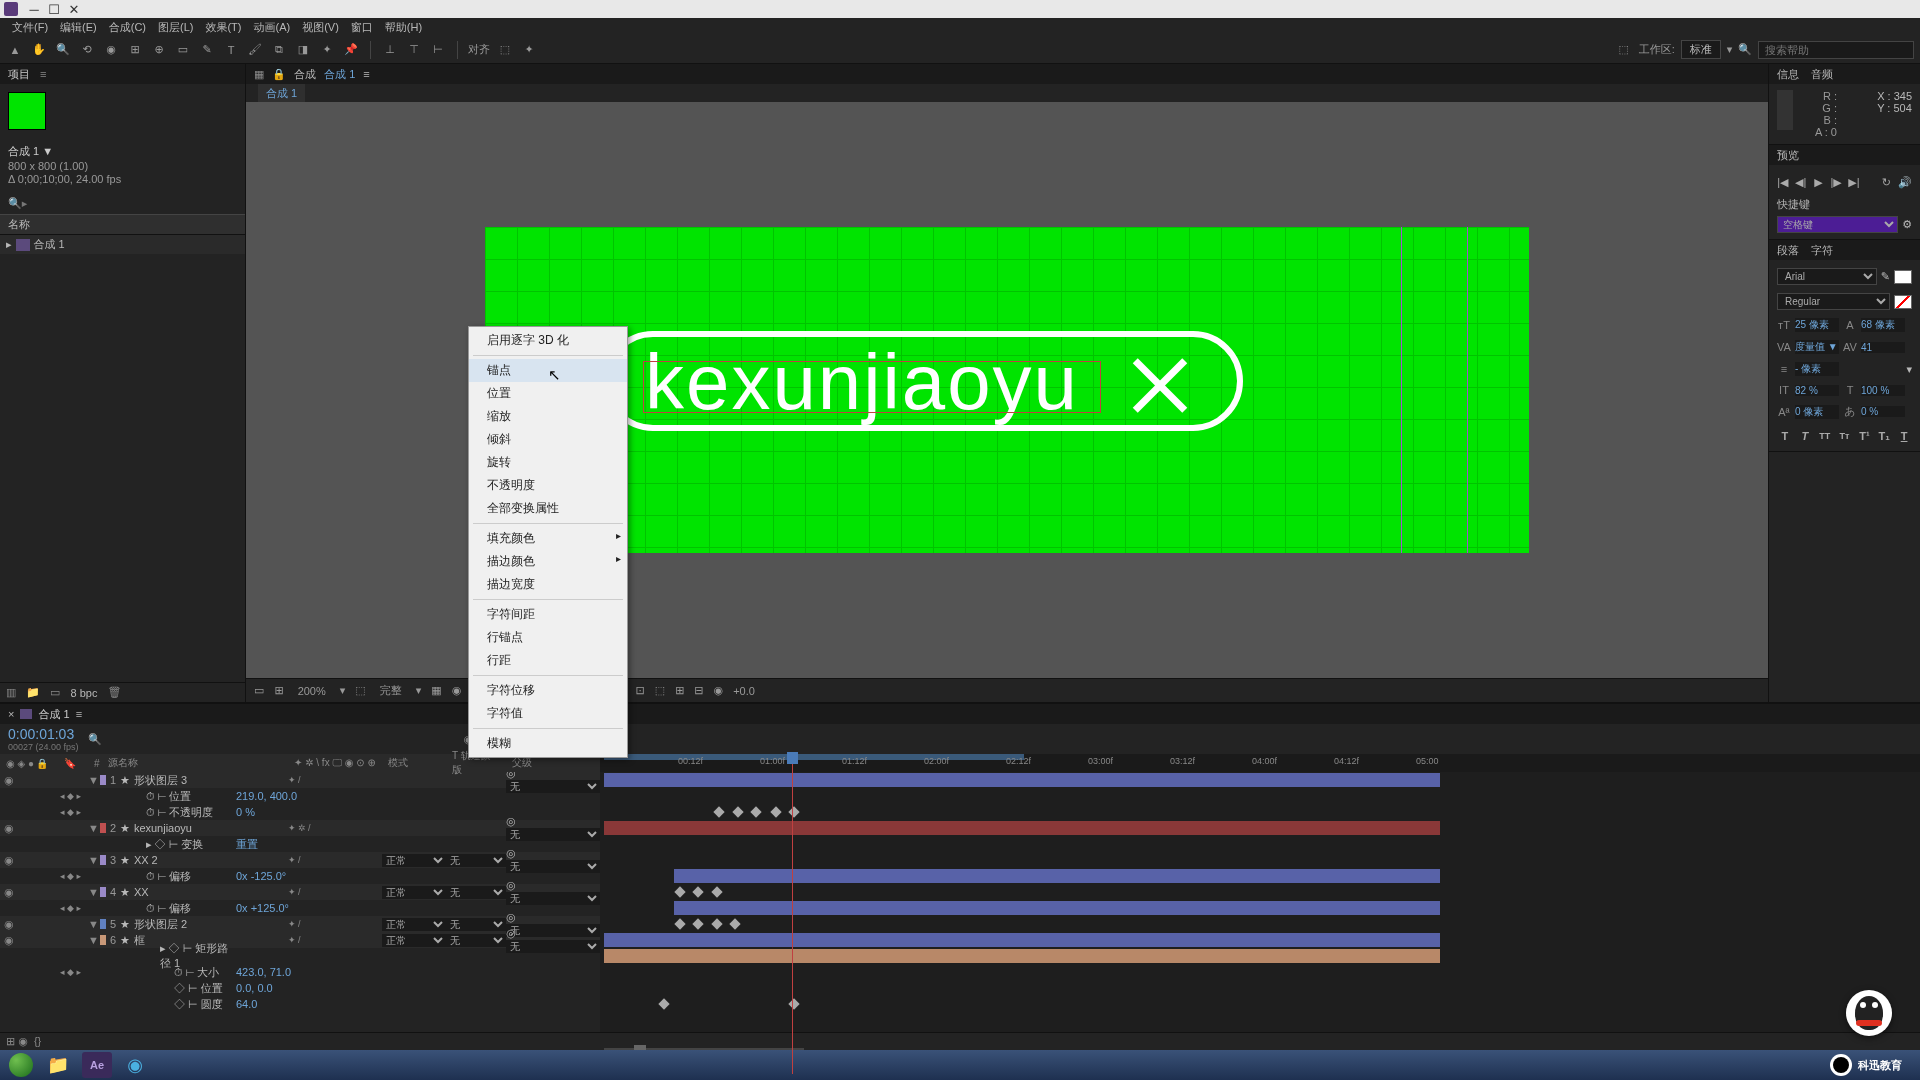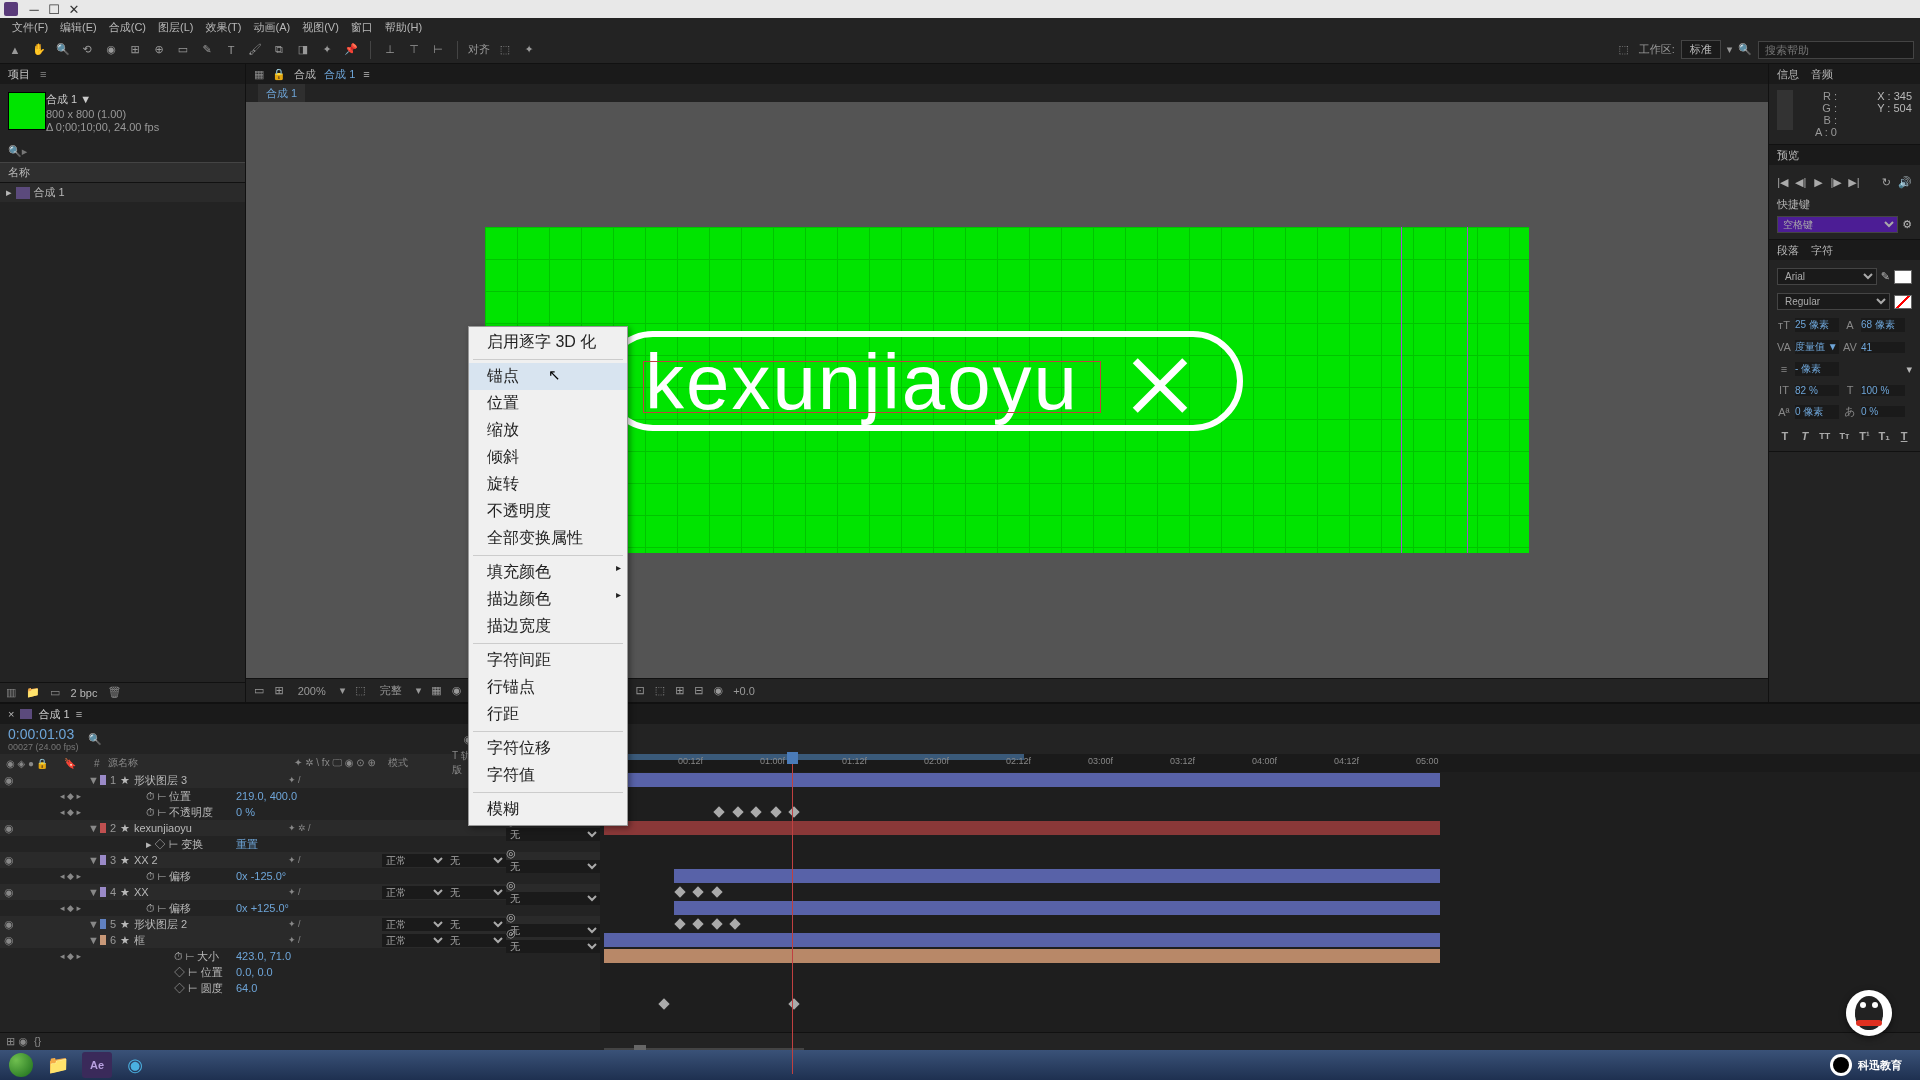--- a/index.html
+++ b/index.html
@@ -25,21 +25,21 @@
 .toolbar .search { background:#1a1a1a; border:1px solid #444; padding:2px 6px; color:#888; min-width:130px; }
 
 
 .main { display:flex; height:calc(100% - 64px - 348px - 30px); }
 
 
 .project { width:246px; background:#232323; border-right:1px solid #111; display:flex; flex-direction:column; }
 .panel-tabs { height:20px; background:#1a1a1a; display:flex; align-items:center; padding:0 8px; gap:10px; }
 .panel-tabs .tab { color:#ccc; }
 .panel-tabs .menu-icon { color:#888; }
-.comp-info { display:flex; padding:8px; gap:0; }
+.comp-info { display:flex; padding:8px; gap:14px;flex-direction:column; }
 .comp-thumb { width:38px; height:38px; background:#00e400; border:1px solid #000; }
 .comp-meta { display:flex; flex-direction:column; gap:1px; font-size:10px; color:#999; }
 .comp-meta .name { color:#ccc; }
 .proj-search { padding:4px 8px; }
 .proj-search .mag { color:#777; }
 .proj-list-head { background:#2f2f2f; padding:2px 8px; border-top:1px solid #444; border-bottom:1px solid #111; }
 .proj-list { flex:1; }
 .proj-item { display:flex; align-items:center; gap:4px; padding:2px 6px; background:#2a2a2a; }
 .proj-item .comp-icon { width:14px; height:12px; background:#5b4a7c; }
 .proj-bottom { height:20px; background:#232323; border-top:1px solid #111; display:flex; align-items:center; padding:0 6px; gap:10px; font-size:10px; }
@@ -139,21 +139,21 @@
 .kf { position:absolute; top:4px; width:8px; height:8px; background:#aaa; transform:rotate(45deg); }
 
 .tl-bottom { height:18px; background:#232323; border-top:1px solid #111; display:flex; align-items:center; }
 .tl-bottom-left { width:600px; display:flex; padding:0 6px; gap:6px; color:#888; }
 .tl-bottom-right { flex:1; position:relative; }
 .zoom-slider { position:absolute; left:4px; top:6px; width:200px; height:4px; background:#444; }
 .zoom-thumb { position:absolute; left:30px; top:-3px; width:12px; height:10px; background:#666; }
 
 
 .context-menu { position:absolute; top:326px; left:468px; width:160px; background:#f0f0f0; border:1px solid #999; box-shadow:2px 2px 6px rgba(0,0,0,.4); z-index:100; color:#222; padding:2px 0; }
-.context-menu .item { padding:3px 24px 3px 18px; font-size:16px; position:relative; }
+.context-menu .item { padding:3px 24px 3px 18px; font-size:12px; position:relative; }
 .context-menu .item.hover { background:#d8e4f0; }
 .context-menu .item.sub::after { content:"▸"; position:absolute; right:6px; font-size:10px; }
 .context-menu .sep { height:1px; background:#ccc; margin:3px 4px; }
 .cursor { position:absolute; top:366px; left:548px; z-index:101; font-size:15px; color:#000; }
 
 
 .taskbar { position:absolute; bottom:0; left:0; right:0; height:30px; background:linear-gradient(#3a5278,#1e3050); display:flex; align-items:center; padding:0 6px; gap:8px; }
 .taskbar .start { width:30px; height:26px; display:flex; align-items:center; justify-content:center; }
 .taskbar .start-orb { width:24px; height:24px; border-radius:50%; background:radial-gradient(circle at 30% 30%,#6fbf4f,#1a6b1a); }
 .taskbar .tb-icon { width:30px; height:26px; display:flex; align-items:center; justify-content:center; font-size:18px; }
@@ -250,21 +250,21 @@
       <div class="proj-item">
         <span>▸</span>
           <div class="comp-icon"></div>
         <span>合成 1</span>
       </div>
     </div>
     <div class="proj-bottom">
       <span class="icn">▥</span>
       <span class="icn">📁</span>
       <span class="icn">▭</span>
-      <span>2 bpc</span>
+      <span>8 bpc</span>
       <span class="icn">🗑</span>
     </div>
   </div>
 
   <div class="viewer">
     <div class="viewer-tabs">
       <span class="tab-lock">▦</span>
       <span>🔒</span>
       <span>合成</span>
       <span class="tab-comp">合成 1</span>
@@ -635,20 +635,30 @@
             <span class="num">6</span>
           </div>
     <div class="name-col">
             <span>★</span>
             <span>框</span>
           </div>
     <div class="sw-col">✦  / </div>
     <div class="mode-col"><select><option>正常</option></select></div>
     <div class="trk-col"><select><option>无</option></select></div>
     <div class="parent-col"><span>◎</span> <select><option>无</option></select></div>
+        </div>
+        <div class="layer-row prop">
+          <div class="vis"></div>
+      <div class="kf-nav"></div>
+      <div style="width:28px;"></div>
+      <div class="name-col" style="padding-left:44px;">▸ ◇ ⊢ 矩形路径 1</div>
+      <div class="prop-val"></div>
+      <div style="width:64px;"></div>
+          <div style="width:60px;"></div>
+          <div style="width:94px;"></div>
         </div>
         <div class="layer-row prop">
           <div class="vis"></div>
       <div class="kf-nav">◂ ◆ ▸</div>
       <div style="width:28px;"></div>
       <div class="name-col" style="padding-left:58px;"> ⏱ ⊢ 大小</div>
       <div class="prop-val">423.0, 71.0</div>
       <div style="width:64px;"></div>
           <div style="width:60px;"></div>
           <div style="width:94px;"></div>

